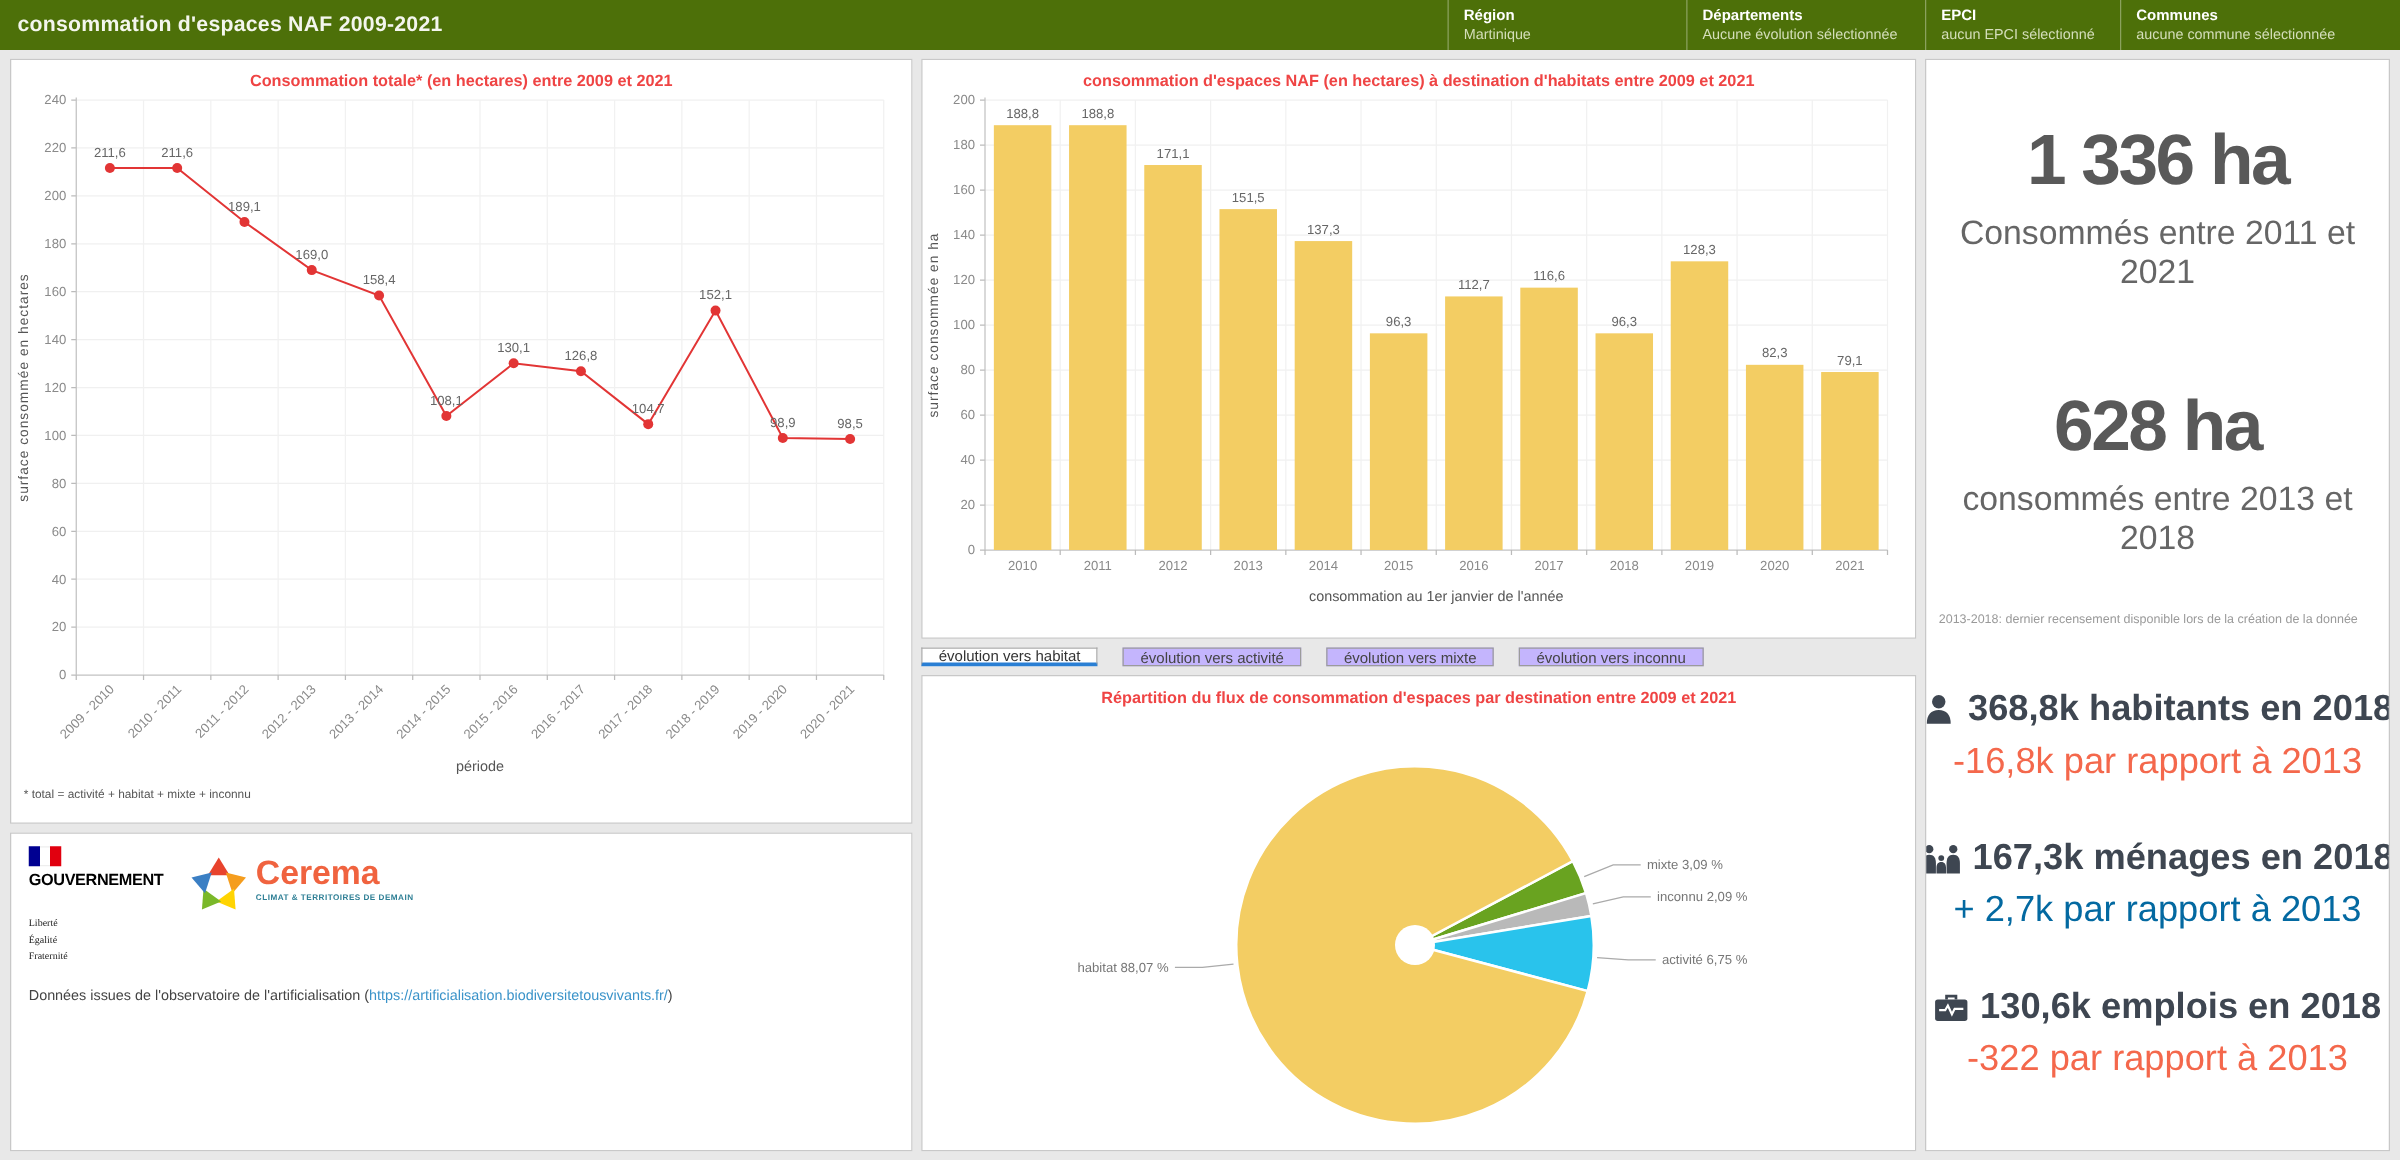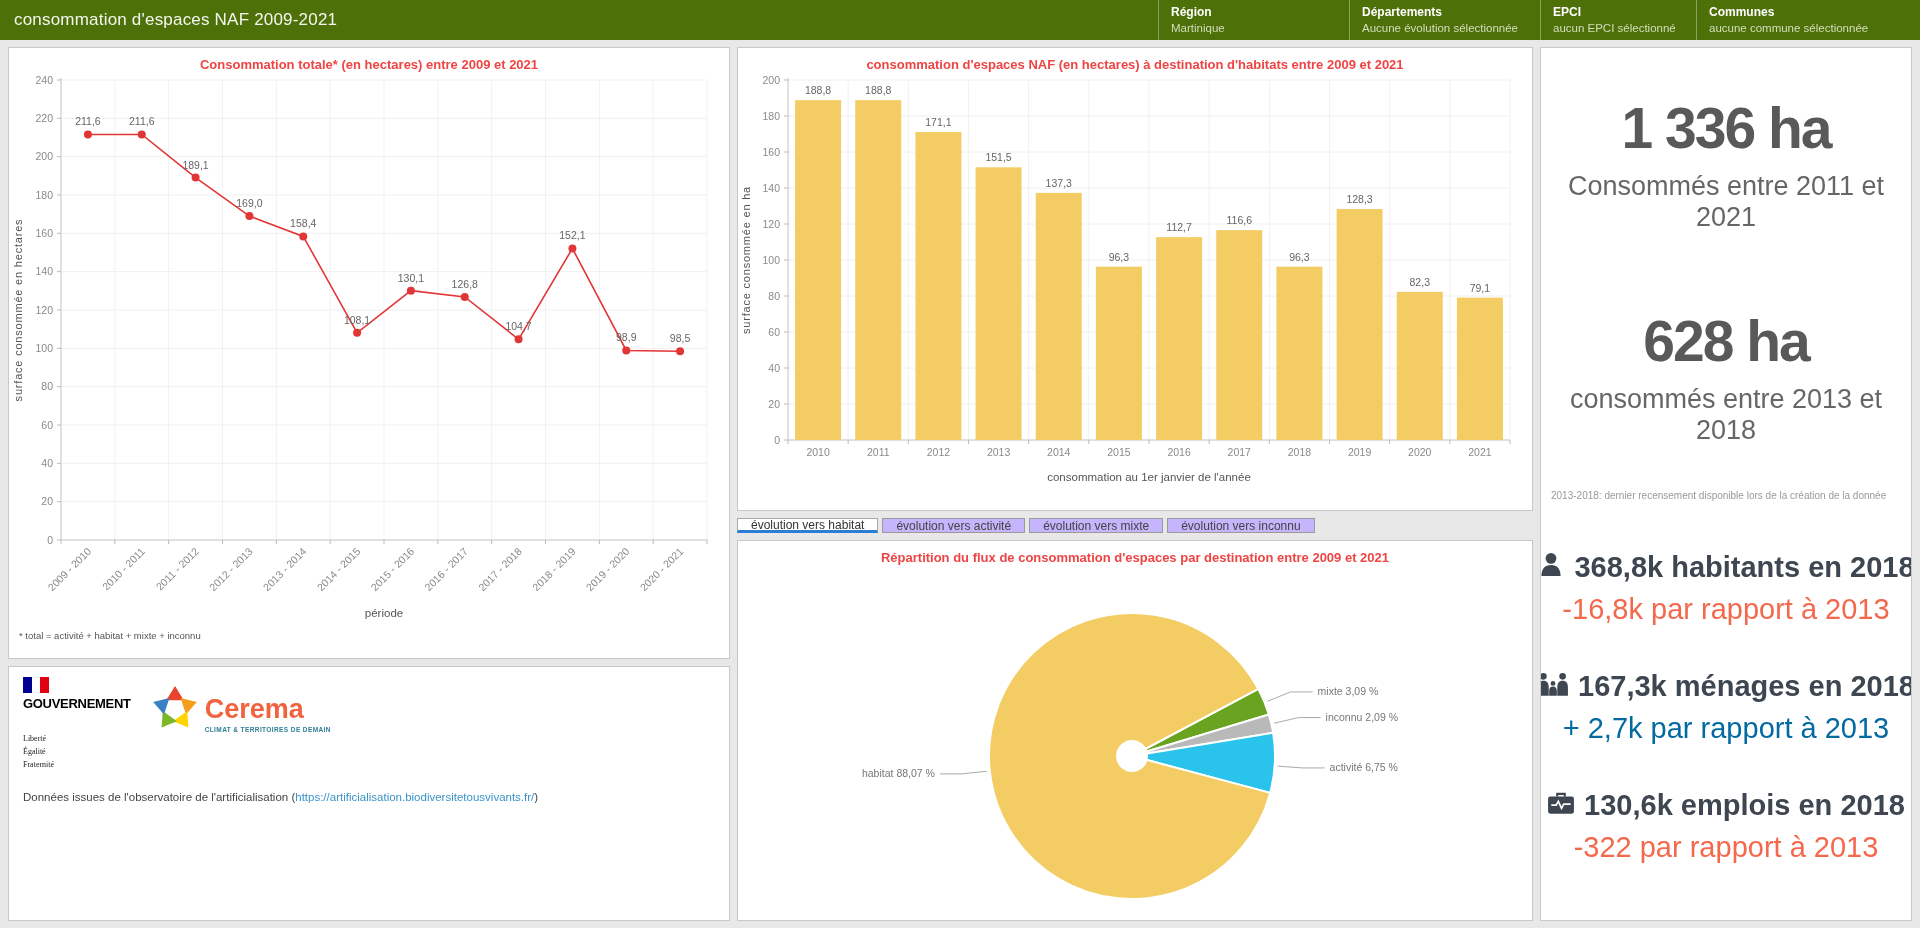--- a/index.html
+++ b/index.html
@@ -1,64 +1,64 @@
 <!DOCTYPE html>
 <html><head>
 <meta charset="utf-8">
 <style>
   html,body{margin:0;padding:0}
   body{width:1920px;height:928px;overflow:hidden;background:#e8e8e8;
        font-family:"Liberation Sans","DejaVu Sans",sans-serif;}
   
   header{height:40px;background:#4d7009;display:flex;align-items:stretch}
   .app-title{flex:1;align-self:center;margin:0;padding-left:14px;
-             font-size:17px;font-weight:400;color:#f4f6ee;letter-spacing:.2px}
+             font-size:17px;font-weight:700;color:#f4f6ee;letter-spacing:.2px}
   .filter{border-left:1px solid rgba(255,255,255,.35);padding:5px 0 0 12px;box-sizing:border-box;cursor:pointer}
   .f1{width:191px}.f2{width:191px}.f3{width:156px}.f4{width:224px}
   .f-label{font-size:12px;font-weight:700;color:#fff;line-height:1.25}
   .f-value{font-size:11.5px;color:#d4deba;line-height:1.5;white-space:nowrap}
   
   .layout{display:flex;gap:7px;padding:7px 8px;height:888px;box-sizing:border-box}
   .panel{background:#fff;border:1px solid #c8c8c8;box-sizing:border-box}
   .col-left{width:722px;display:flex;flex-direction:column;gap:7px}
   .col-mid{width:796px;display:flex;flex-direction:column;gap:7px}
   .col-right{flex:1;overflow:hidden}
   .chart-title{margin:9px 6px 0;text-align:center;font-size:13px;font-weight:700;color:#ef4444}
   .line-panel{height:612px}
   .bar-panel{height:464px}
   .pie-panel{flex:1}
   .chart-footnote{font-size:9.5px;color:#555;padding:2px 0 0 10px}
   svg{display:block}
   
-  .tabs{display:flex;gap:4px;height:15px;align-items:stretch}
+  .tabs{display:flex;gap:20px;height:15px;align-items:stretch}
   .tab{font-size:12px;color:#444;background:#c4b5fd;border:1px solid #9b9b9b;
        display:flex;align-items:center;padding:0 13px;cursor:pointer;white-space:nowrap}
   .tab.active{background:#fff;border:1px solid #aaa;border-bottom:3px solid #2a7fd4;color:#333}
   
   .credits-panel{flex:1;padding:10px 14px}
   .logos-row{display:flex;gap:20px;align-items:flex-start}
   .flag{display:flex;width:26px;height:16px}
   .flag .b{flex:1;background:#000091}.flag .w{flex:1;background:#fff;border-top:1px solid #eee;border-bottom:1px solid #eee}.flag .r{flex:1;background:#e1000f}
   .gov-name{font-weight:700;font-size:13px;color:#000;letter-spacing:-.3px;margin-top:3px}
   .gov-motto{font-family:"Liberation Serif","DejaVu Serif",serif;
              font-size:8px;color:#222;margin-top:22px;line-height:1.6}
-  .cerema{display:flex;align-items:flex-end;gap:6px;margin-top:8px}
+  .cerema{display:flex;align-items:flex-start;gap:6px;margin-top:8px}
   .cerema-name{font-size:27px;font-weight:700;color:#f0633f;line-height:1}
   .cerema-tagline{font-size:6.5px;font-weight:700;color:#2e7f95;letter-spacing:.4px;margin-top:3px}
   .credits-text{font-size:11.5px;color:#444;margin:20px 0 0}
   .credits-text a{color:#3a93c9;text-decoration:none;cursor:pointer}
   
   .big-stat{font-size:57px;font-weight:700;color:#595959;text-align:center;line-height:1;
             letter-spacing:-2px;margin-top:52px}
   .big-stat.second{margin-top:80px}
   .big-caption{font-size:27px;color:#666;text-align:center;margin-top:14px}
   .stats-footnote{font-size:10px;color:#9a9a9a;margin:44px 10px 0;text-align:left}
   .indicators{margin-top:50px;display:flex;flex-direction:column;gap:44px;align-items:center}
   .indicator{text-align:center}
-  .headline{font-size:29px;font-weight:700;color:#3e4651;display:flex;
+  .headline{font-size:29px;font-weight:700;color:#3e4651;display:flex;align-items:center;
             gap:9px;justify-content:center;white-space:nowrap}
   .headline svg{flex:none}
   .delta{font-size:29px;margin-top:9px;white-space:nowrap}
 </style>
 </head>
 <body>
 
 <header>
   <h1 class="app-title">consommation d'espaces NAF 2009-2021</h1>
   <div class="filter f1">

